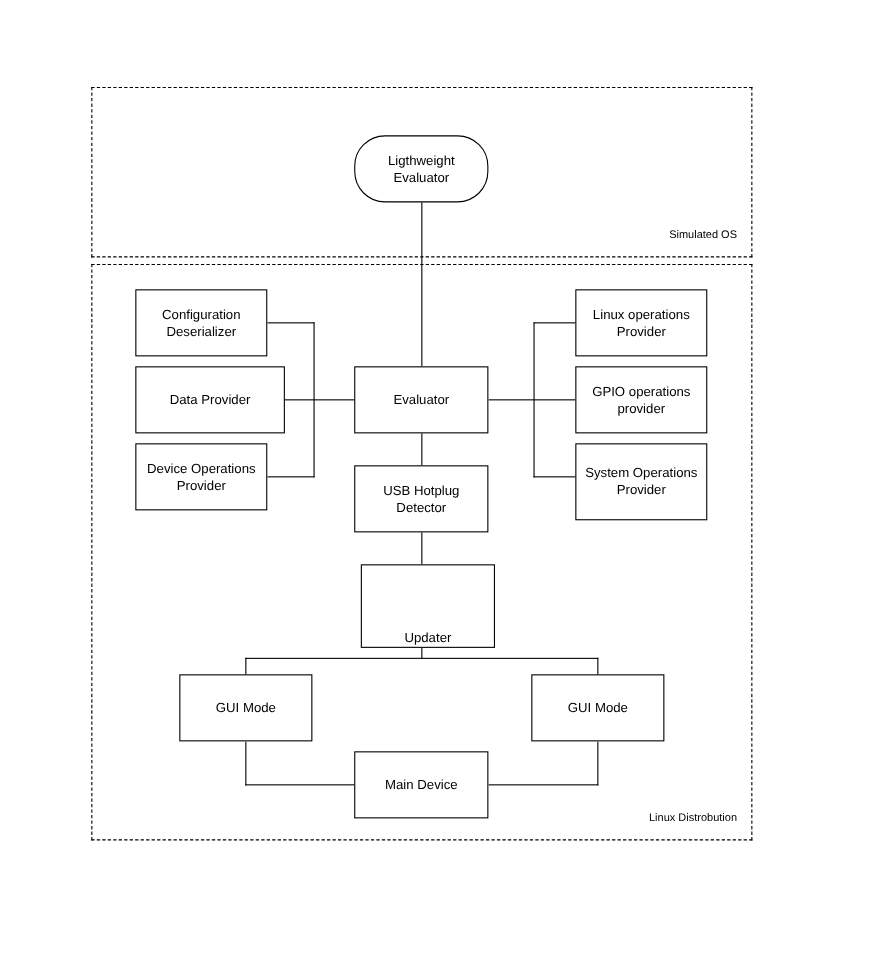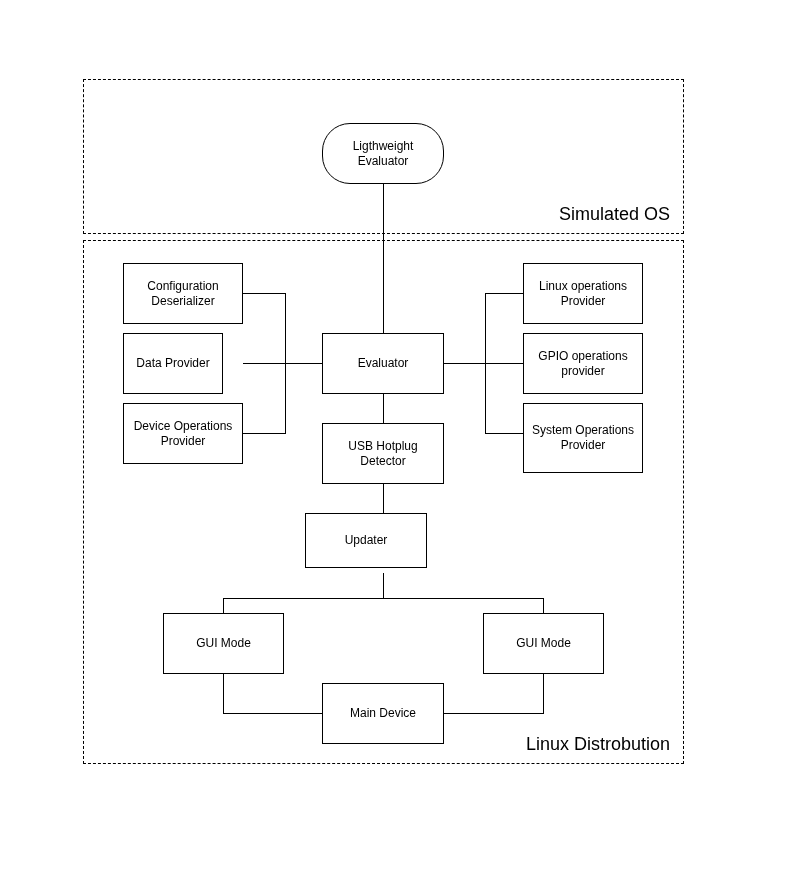--- a/index.html
+++ b/index.html
@@ -23,21 +23,21 @@
   }
   
   .container {
     position: absolute;
     box-sizing: border-box;
     border: 1px dashed #000000;
     background: transparent;
   }
   .container-label {
     position: absolute;
-    font-size: 18px;
+    font-size: 10px;
     line-height: 14px;
     color: #000000;
     text-align: right;
     white-space: nowrap;
   }
   
   .node {
     position: absolute;
     box-sizing: border-box;
     border: 1px solid #000000;
@@ -114,21 +114,21 @@
 
   <div class="node" style="left:322px; top:123px; width:122px; height:61px;border-radius:28px;">
     <span>Ligthweight Evaluator</span>
   </div>
 
   <div class="node" style="left:123px; top:263px; width:120px; height:61px;">
     <span>Configuration
 Deserializer</span>
   </div>
 
-  <div class="node" style="left:123px; top:333px; width:100px; height:61px;">
+  <div class="node" style="left:123px; top:333px; width:136px; height:61px;">
     <span>Data Provider</span>
   </div>
 
   <div class="node" style="left:123px; top:403px; width:120px; height:61px;">
     <span>Device Operations
 Provider</span>
   </div>
 
   <div class="node" style="left:322px; top:333px; width:122px; height:61px;">
     <span>Evaluator</span>
@@ -147,21 +147,21 @@
   <div class="node" style="left:523px; top:403px; width:120px; height:70px;">
     <span>System Operations
 Provider</span>
   </div>
 
   <div class="node" style="left:322px; top:423px; width:122px; height:61px;">
     <span>USB Hotplug
 Detector</span>
   </div>
 
-  <div class="node" style="left:305px; top:513px; width:122px; height:55px;">
+  <div class="node" style="left:328px; top:513px; width:122px; height:76px;align-items:flex-end;">
     <span>Updater</span>
   </div>
 
   <div class="node" style="left:163px; top:613px; width:121px; height:61px;">
     <span>GUI Mode</span>
   </div>
 
   <div class="node" style="left:483px; top:613px; width:121px; height:61px;">
     <span>GUI Mode</span>
   </div>

